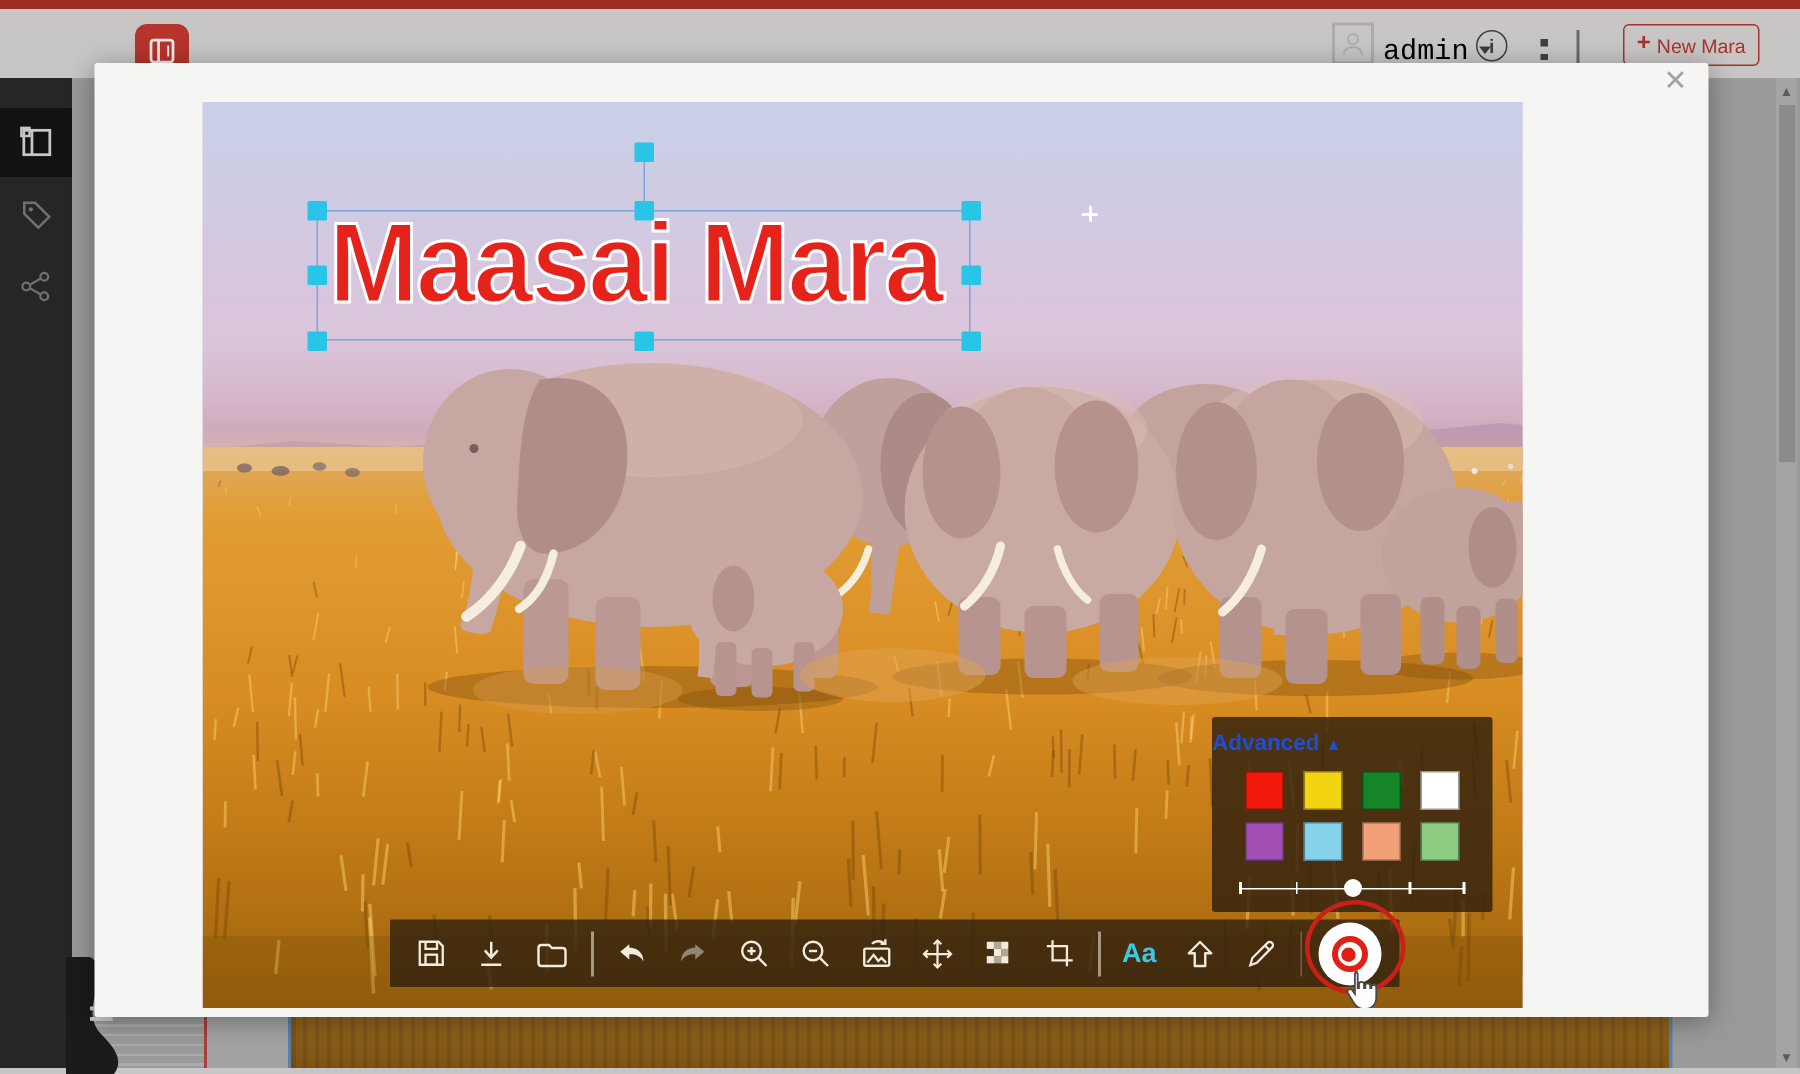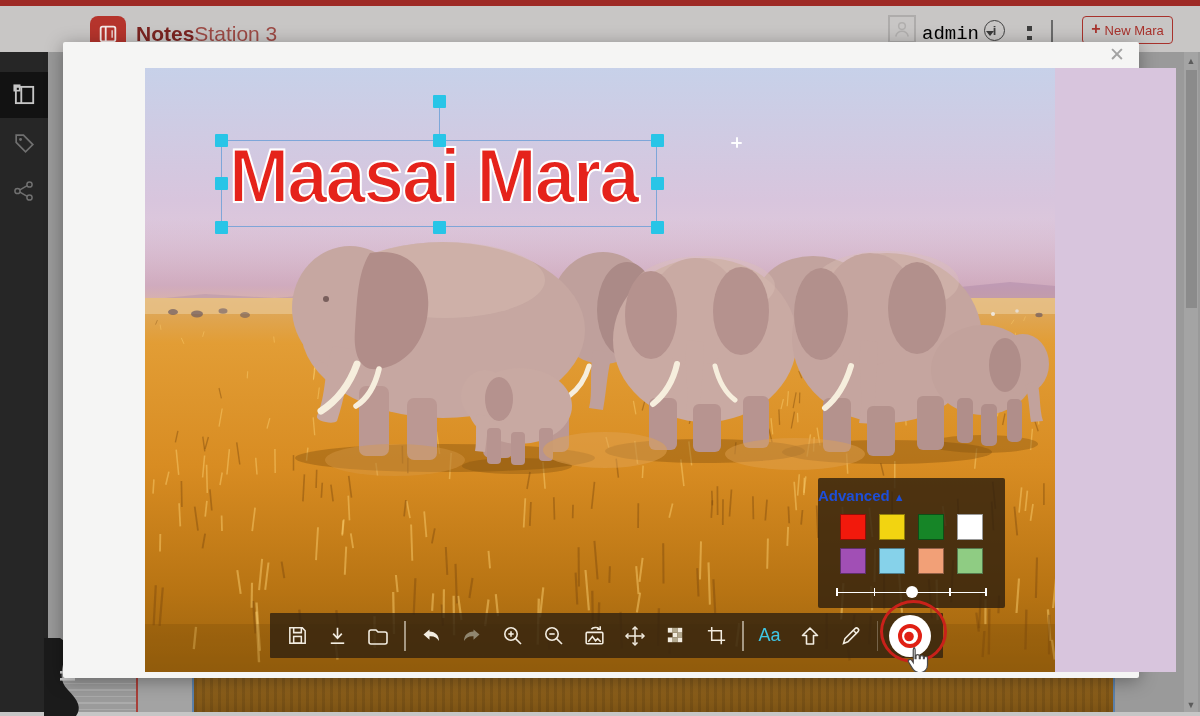--- a/index.html
+++ b/index.html
@@ -56,21 +56,21 @@
   
   .sb-track{position:absolute;left:1184px;top:52px;width:14px;height:660px;background:#a4a4a4;}
   .sb-arrow{position:absolute;left:1186px;width:10px;text-align:center;font-size:9px;color:#5c5c5c;line-height:10px;}
   .sb-thumb{position:absolute;left:1185.5px;top:70px;width:11px;height:238px;background:#8b8b8b;}
 
   
   .modal{position:absolute;left:63px;top:42px;width:1076px;height:636px;background:#f5f5f4;
          box-shadow:0 3px 18px rgba(0,0,0,.35);border-radius:2px;z-index:10;}
   .close{position:absolute;right:10px;top:1px;font-size:19px;color:#a2a2a2;cursor:pointer;
          width:24px;height:24px;text-align:center;line-height:24px;}
-  .photo{position:absolute;left:82px;top:26px;width:1031px;height:604px;overflow:hidden;background:#d8c5dd;}
+  .photo{position:absolute;left:72px;top:26px;width:880px;height:604px;overflow:hidden;background:#d8c5dd;}
   .scene{position:absolute;left:0;top:0;width:910px;height:604px;}
 
   .sparkle{position:absolute;left:586px;top:69px;width:11px;height:11px;}
   .sparkle:before,.sparkle:after{content:"";position:absolute;background:rgba(255,255,255,.95);}
   .sparkle:before{left:5px;top:0;width:1.6px;height:11px;border-radius:2px;}
   .sparkle:after{left:0;top:5px;width:11px;height:1.6px;border-radius:2px;}
 
   
   .caption{position:absolute;left:84px;top:70px;font-size:76px;font-weight:bold;line-height:1;
            letter-spacing:-2px;white-space:nowrap;transform:scaleX(.95);transform-origin:left top;
@@ -81,21 +81,21 @@
   .handle{position:absolute;width:13px;height:13px;background:#28c5e7;border-radius:1px;}
 
   
   .toolbar{position:absolute;left:125px;top:545px;width:673px;height:45px;
            background:rgba(48,33,15,.80);display:flex;align-items:center;
            justify-content:space-between;padding:0 12px;border-radius:1px;}
   .tbtn{width:30px;height:36px;display:flex;align-items:center;justify-content:center;background:none;
         border:none;padding:0;cursor:pointer;}
   .tsep{width:1.5px;height:30px;background:rgba(245,240,228,.55);}
   .tsep.dim{background:rgba(245,240,228,.28);}
-  .aa{font-size:18px;font-weight:normal;color:#3fc6e4;letter-spacing:0;}
+  .aa{font-size:18px;font-weight:bold;color:#3fc6e4;letter-spacing:0;}
   .record-btn{position:relative;width:42px;height:42px;border-radius:50%;background:#ffffff;
               display:flex;align-items:center;justify-content:center;border:none;cursor:pointer;}
 
   .annot-circle{position:absolute;left:735px;top:532px;width:67px;height:63px;border:3.5px solid #c9211a;
                 border-radius:50%;pointer-events:none;z-index:40;}
   .hand-cursor{position:absolute;left:757px;top:576px;z-index:41;pointer-events:none;}
 
   
   .advanced{position:absolute;left:673px;top:410px;width:187px;height:130px;
             background:rgba(48,32,14,.82);border-radius:2px;z-index:20;padding-top:9px;}
@@ -119,23 +119,20 @@
 
   <div class="topbar" style="background: rgb(158, 42, 37);"></div>
 
   <div class="header">
     <div class="logo">
       <svg width="22" height="22" viewBox="0 0 24 24">
         <rect x="4" y="4" width="16" height="16" rx="2" fill="none" stroke="#f3e9e8" stroke-width="2"></rect>
         <line x1="9.5" y1="4" x2="9.5" y2="20" stroke="#f3e9e8" stroke-width="2"></line>
         <line x1="16.5" y1="8" x2="16.5" y2="16" stroke="#f3e9e8" stroke-width="1.4"></line>
       </svg>
-    </div>
-    <div class="brand">
-      <span class="b1">Notes</span><span class="b2">Station 3</span>
     </div>
     <div class="userbox">
       <svg width="20" height="20" viewBox="0 0 24 24">
         <circle cx="12" cy="8.5" r="4" fill="none" stroke="#b1afae" stroke-width="1.8"></circle>
         <path d="M4.5 21c1-4.2 4-6.2 7.5-6.2s6.5 2 7.5 6.2" fill="none" stroke="#b1afae" stroke-width="1.8"></path>
       </svg>
     </div>
     <div class="username"><span>admin</span><span class="caret"></span></div>
     <div class="infobtn">i</div>
     <div class="dots">

